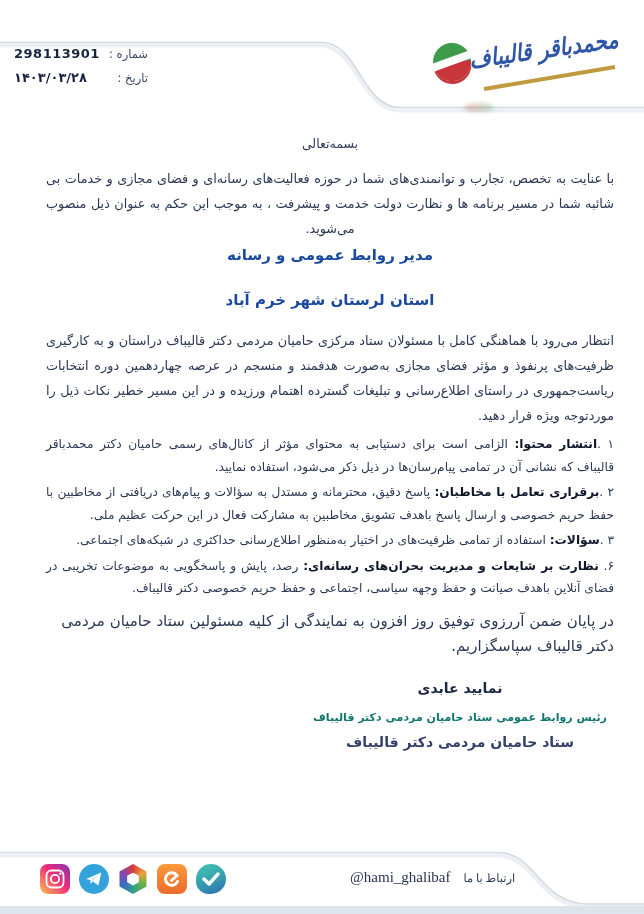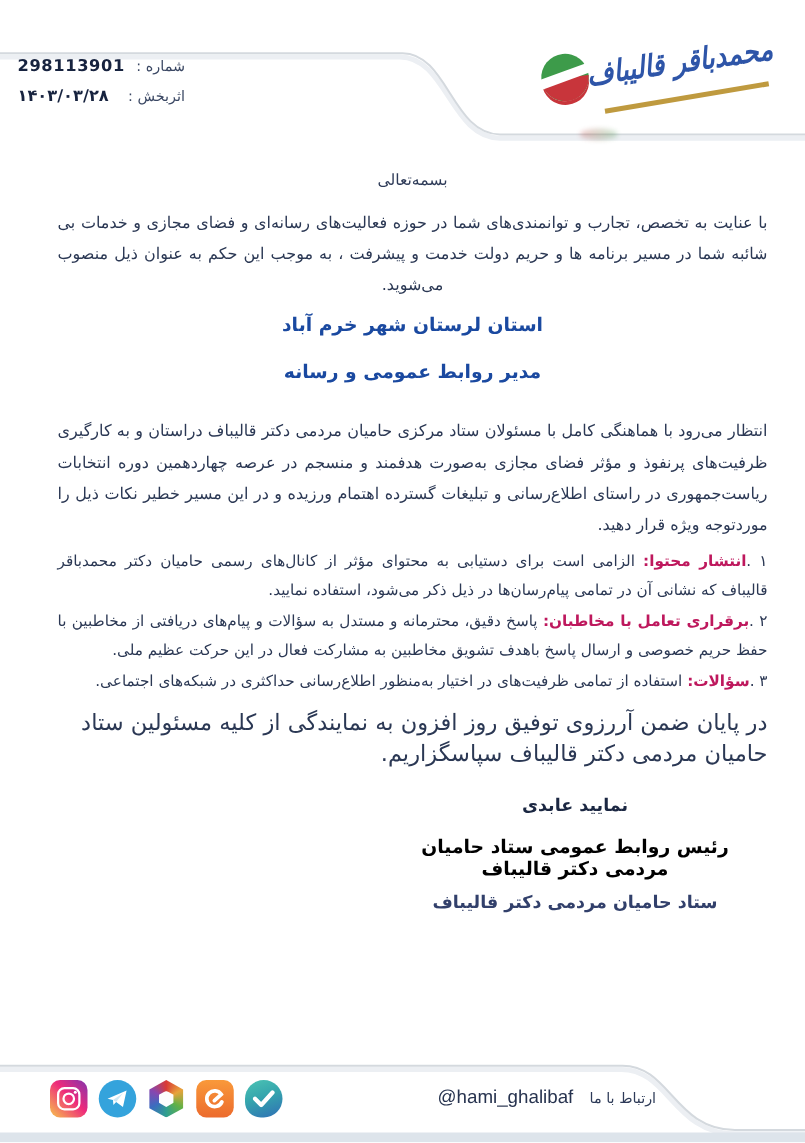--- a/index.html
+++ b/index.html
@@ -21,41 +21,41 @@
   .content{position:absolute;top:136px;right:30px;left:46px;color:#2b3854;}
   .basmala{text-align:center;font-size:12.5px;color:#2e3b58;margin:0 0 15px;}
   .recipient{font-size:15.5px;font-weight:bold;color:#18223a;text-align:right;margin:0 -12px 15px 0;}
   .para{font-size:12.8px;line-height:25px;margin:0 0 5px;text-align:justify;color:#2b3854;}
   .para.center-last{text-align-last:center;}
   .blue-title{text-align:center;color:#1a49a0;font-size:15px;font-weight:bold;margin:10px 0 0;}
   .blue-title.first{margin-top:4px;margin-bottom:27px;}
   .blue-title.second{margin-bottom:19px;}
   .items{margin-top:2px;}
   .item{font-size:12.2px;line-height:22.5px;margin:0 0 3px;text-align:justify;color:#2b3854;}
-  .item b{color:#be185d;}
-  .closing{font-size:18px;line-height:25px;margin:9px 0 0;text-align:right;color:#2b3854;}
+  .item b{color:#0f172a;}
+  .closing{font-size:15px;line-height:25px;margin:9px 0 0;text-align:right;color:#2b3854;}
   .signature{width:300px;margin:21px auto 0 10px;text-align:center;margin-right:4px;}
   .sig-name{font-size:14px;font-weight:bold;color:#1b2742;margin-bottom:15px;}
-  .sig-role{font-size:15px;font-weight:bold;color:#000000;margin-bottom:10px;}
+  .sig-role{font-size:11px;font-weight:bold;color:#0f766e;margin-bottom:10px;}
   .sig-org{font-size:14px;font-weight:bold;color:#32406b;letter-spacing:.8px;}
   
   .icons{position:absolute;left:40px;top:864px;display:flex;flex-direction:row;gap:9px;}
   .icon{width:30px;height:30px;position:relative;display:flex;align-items:center;justify-content:center;cursor:pointer;}
   .icon svg{display:block;}
   .icon-bale{border-radius:50% 50% 50% 42%;background:linear-gradient(160deg,#4cc4b4 0%,#35a5ad 45%,#2f6fb5 100%);}
   .icon-eitaa{border-radius:8px;background:linear-gradient(180deg,#f9993a 0%,#ec6b2d 100%);}
   .icon-rubika{clip-path:polygon(50% 0%,95% 25%,95% 75%,50% 100%,5% 75%,5% 25%);
     background:conic-gradient(#d93a36,#e8a33b,#62b146,#2f9e8f,#3c6cc0,#8747b0,#d93a36);}
   .icon-rubika .cube{width:13px;height:13px;background:#fdfdfd;
     clip-path:polygon(50% 0%,95% 25%,95% 75%,50% 100%,5% 75%,5% 25%);}
   .icon-telegram{border-radius:50%;background:#34a3dc;}
   .icon-instagram{border-radius:8px;background:linear-gradient(45deg,#f7c34c 0%,#ee2a7b 55%,#8134af 100%);}
   .contact{position:absolute;top:869px;left:350px;display:flex;direction:ltr;align-items:center;gap:13px;}
-  .handle{font-family:Liberation Sans, sans-serif;font-size:15px;color:#27334f;cursor:pointer;}
-  .contact-label{font-size:11.5px;color:#2e3b58;}
+  .handle{font-family:Liberation Serif, serif;font-size:15px;color:#27334f;cursor:pointer;}
+  .contact-label{font-size:11.5px;color:#2e3b58;font-family:Liberation Serif, serif;}
   .bottom-strip{position:absolute;left:0;right:0;top:906px;height:8px;background:#dde4eb;}
 </style>
 </head>
 <body>
 
 <div class="page">
 
   <svg class="deco" width="644" height="914" viewBox="0 0 644 914">
     <path d="M0 45.5 H320 C357 45.5 361 110.5 400 110.5 H644" fill="none" stroke="#eceff3" stroke-width="4"></path>
     <path d="M0 42.5 H322 C358 42.5 362 107.5 400 107.5 H644" fill="none" stroke="#d4d9de" stroke-width="1.6"></path>
@@ -78,36 +78,37 @@
     </svg>
   </div>
   <div class="logo-reflection"></div>
 
   <div class="meta">
     <div class="meta-row">
       <span class="meta-label">شماره :</span>
       <span class="meta-value">298113901</span>
     </div>
     <div class="meta-row">
-      <span class="meta-label">اثربخش :</span>
+      <span class="meta-label">تاریخ :</span>
       <span class="meta-value">۱۴۰۳/۰۳/۲۸</span>
     </div>
   </div>
 
   <div class="content">
     <div class="basmala">بسمه‌تعالی</div>
-    <p class="para center-last">با عنایت به تخصص، تجارب و توانمندی‌های شما در حوزه فعالیت‌های رسانه‌ای و فضای مجازی و خدمات بی شائبه شما در مسیر برنامه ها و حریم دولت خدمت و پیشرفت ، به موجب این حکم به عنوان ذیل منصوب می‌شوید.</p>
+    <p class="para center-last">با عنایت به تخصص، تجارب و توانمندی‌های شما در حوزه فعالیت‌های رسانه‌ای و فضای مجازی و خدمات بی شائبه شما در مسیر برنامه ها و نظارت دولت خدمت و پیشرفت ، به موجب این حکم به عنوان ذیل منصوب می‌شوید.</p>
+    <h2 class="blue-title first">مدیر روابط عمومی و رسانه</h2>
     <h2 class="blue-title second">استان لرستان شهر خرم آباد</h2>
-    <h2 class="blue-title first">مدیر روابط عمومی و رسانه</h2>
     <p class="para">انتظار می‌رود با هماهنگی کامل با مسئولان ستاد مرکزی حامیان مردمی دکتر قالیباف دراستان و به کارگیری ظرفیت‌های پرنفوذ و مؤثر فضای مجازی به‌صورت هدفمند و منسجم در عرصه چهاردهمین دوره انتخابات ریاست‌جمهوری در راستای اطلاع‌رسانی و تبلیغات گسترده اهتمام ورزیده و در این مسیر خطیر نکات ذیل را موردتوجه ویژه قرار دهید.</p>
 
     <div class="items">
       <p class="item"><span>۱ .</span><b>انتشار محتوا:</b> <span>الزامی است برای دستیابی به محتوای مؤثر از کانال‌های رسمی حامیان دکتر محمدباقر قالیباف که نشانی آن در تمامی پیام‌رسان‌ها در ذیل ذکر می‌شود، استفاده نمایید.</span></p>
       <p class="item"><span>۲ .</span><b>برقراری تعامل با مخاطبان:</b> <span>پاسخ دقیق، محترمانه و مستدل به سؤالات و پیام‌های دریافتی از مخاطبین با حفظ حریم خصوصی و ارسال پاسخ باهدف تشویق مخاطبین به مشارکت فعال در این حرکت عظیم ملی.</span></p>
       <p class="item"><span>۳ .</span><b>سؤالات:</b> <span>استفاده از تمامی ظرفیت‌های در اختیار به‌منظور اطلاع‌رسانی حداکثری در شبکه‌های اجتماعی.</span></p>
+      <p class="item"><span>۶.</span> <b>نظارت بر شایعات و مدیریت بحران‌های رسانه‌ای:</b> <span>رصد، پایش و پاسخگویی به موضوعات تخریبی در فضای آنلاین باهدف صیانت و حفظ وجهه سیاسی، اجتماعی و حفظ حریم خصوصی دکتر قالیباف.</span></p>
     </div>
 
     <p class="closing">در پایان ضمن آررزوی توفیق روز افزون به نمایندگی از کلیه مسئولین ستاد حامیان مردمی دکتر قالیباف سپاسگزاریم.</p>
 
     <div class="signature">
       <div class="sig-name">نمایید عابدی</div>
       <div class="sig-role">رئیس روابط عمومی ستاد حامیان مردمی دکتر قالیباف</div>
       <div class="sig-org">ستاد حامیان مردمی دکتر قالیباف</div>
     </div>
   </div>

